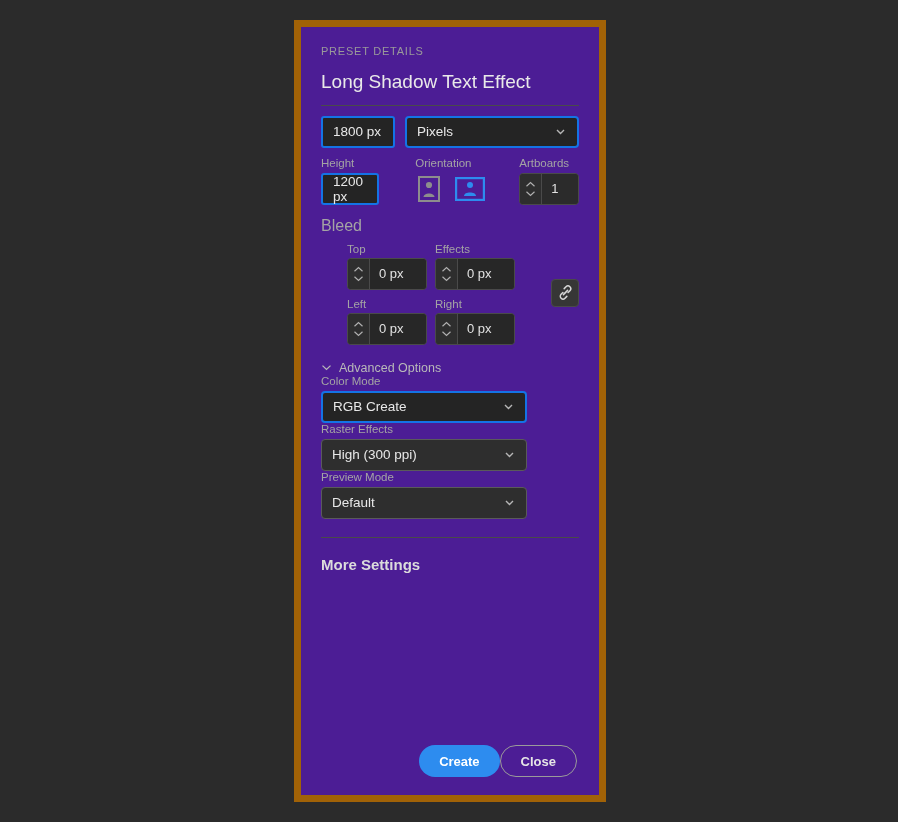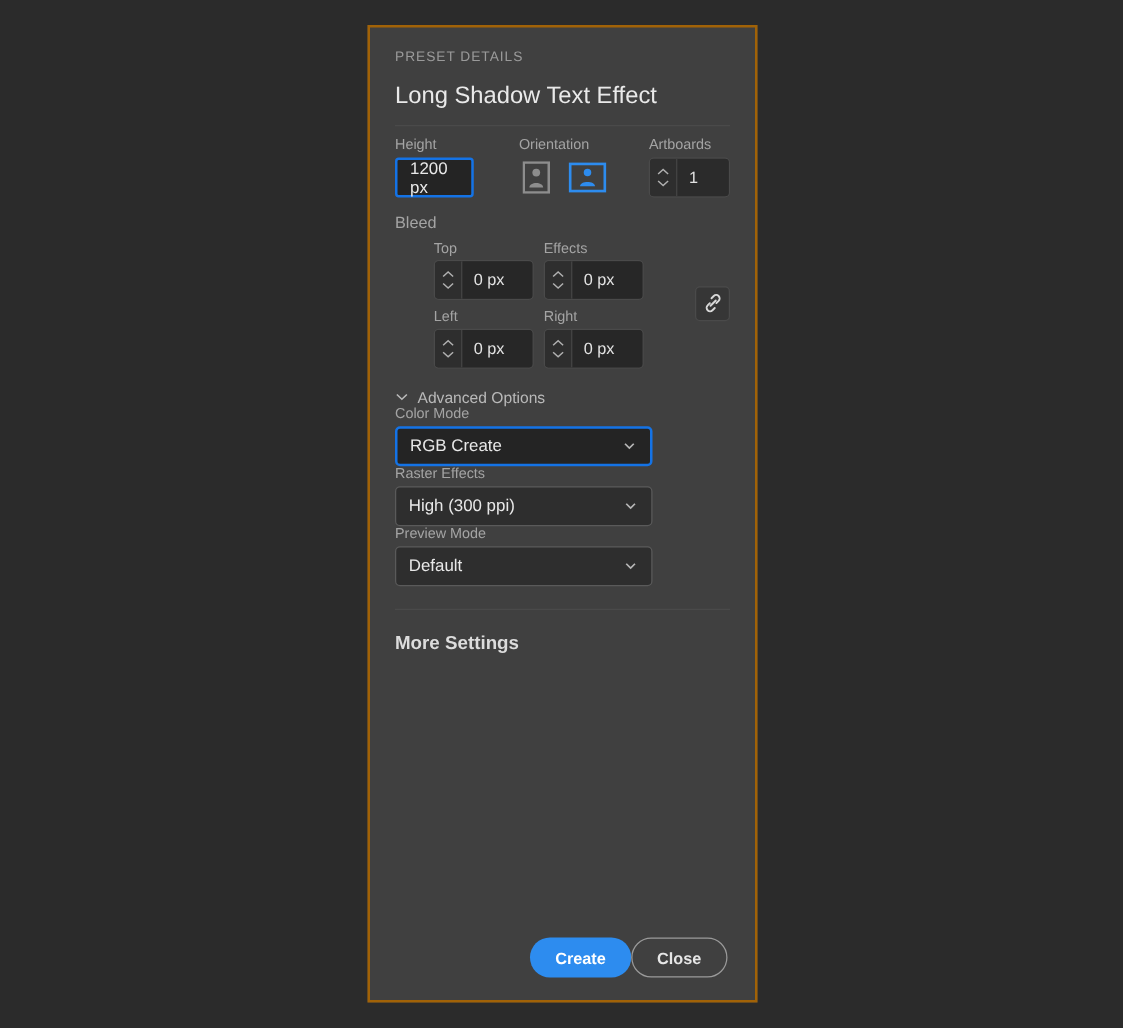--- a/index.html
+++ b/index.html
@@ -19,22 +19,22 @@
     background: #2b2b2b;
   }
 
   
   .panel {
     position: absolute;
     left: 294px;
     top: 20px;
     width: 312px;
     height: 782px;
-    background: #404040;
-    border: 2px solid #a16207;
+    background: #4c1d95;
+    border: 7px solid #a16207;
   }
 
   .panel-inner {
     position: relative;
     width: 100%;
     height: 100%;
     padding: 18px 20px 0 20px;
   }
 
   
@@ -63,21 +63,21 @@
 
   
   .flabel {
     font-size: 11.5px;
     color: #a4a4a4;
     margin-bottom: 4px;
     display: block;
   }
 
   .group-label {
-    font-size: 13px;
+    font-size: 16px;
     color: #a4a4a4;
     display: block;
   }
 
   
   .txtbox {
     height: 32px;
     background: #242424;
     border: 2px solid #1473e6;
     border-radius: 3px;
@@ -270,20 +270,31 @@
 
   <div class="panel">
     <div class="panel-inner">
 
       <div class="eyebrow">PRESET DETAILS</div>
 
       <div class="preset-title">Long Shadow Text Effect</div>
 
       <div class="rule"></div>
 
+      <div class="row-width">
+        <div class="txtbox w-num">1800 px</div>
+        <div class="selectbox focused w-unit">
+          <span>Pixels</span>
+          <span class="chev">
+            <svg width="13" height="13" viewBox="0 0 13 13">
+              <path d="M3 5 L6.5 8.5 L10 5" stroke="#b6b6b6" stroke-width="1.4" fill="none"></path>
+            </svg>
+          </span>
+        </div>
+      </div>
 
       <div class="row-hoa">
 
         <div class="col-height">
           <span class="flabel">Height</span>
           <div class="txtbox">1200 px</div>
         </div>
 
         <div class="col-orient">
           <span class="flabel">Orientation</span>

